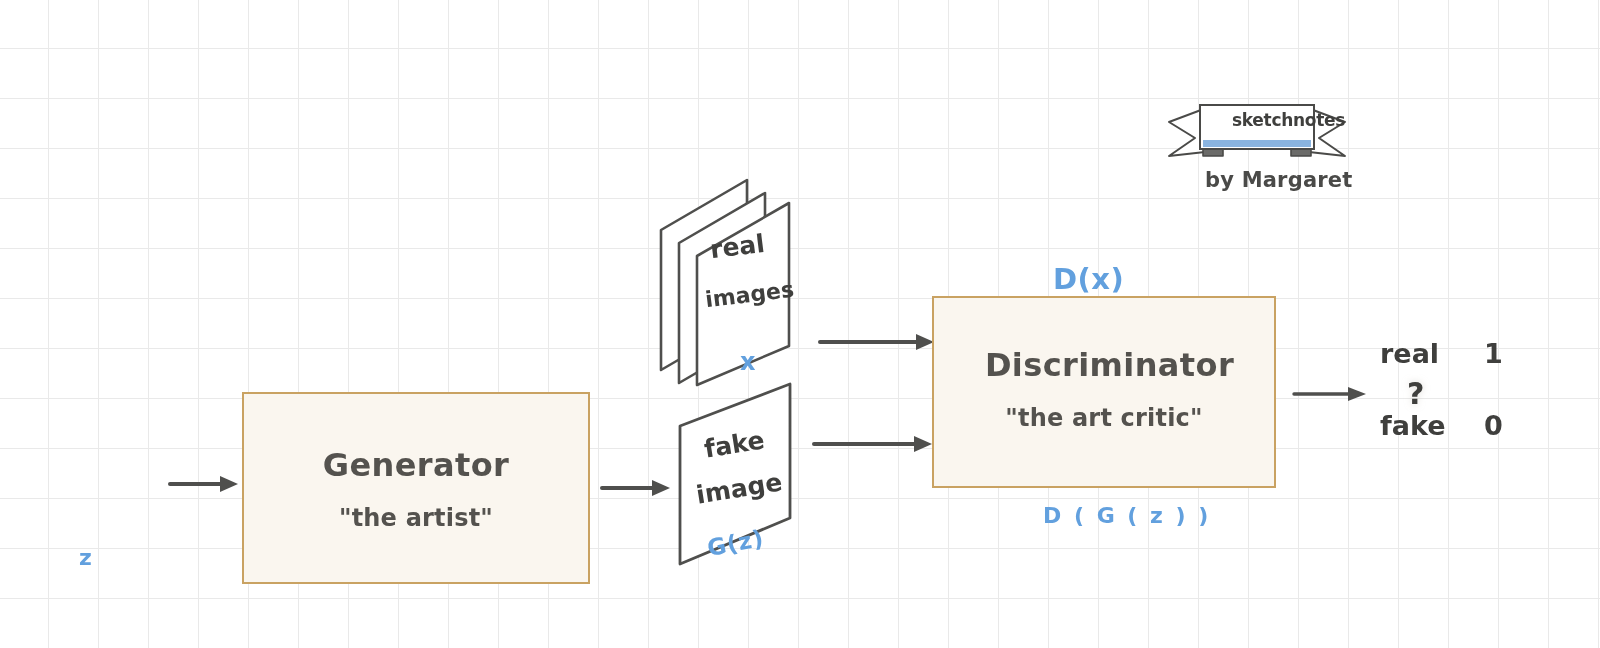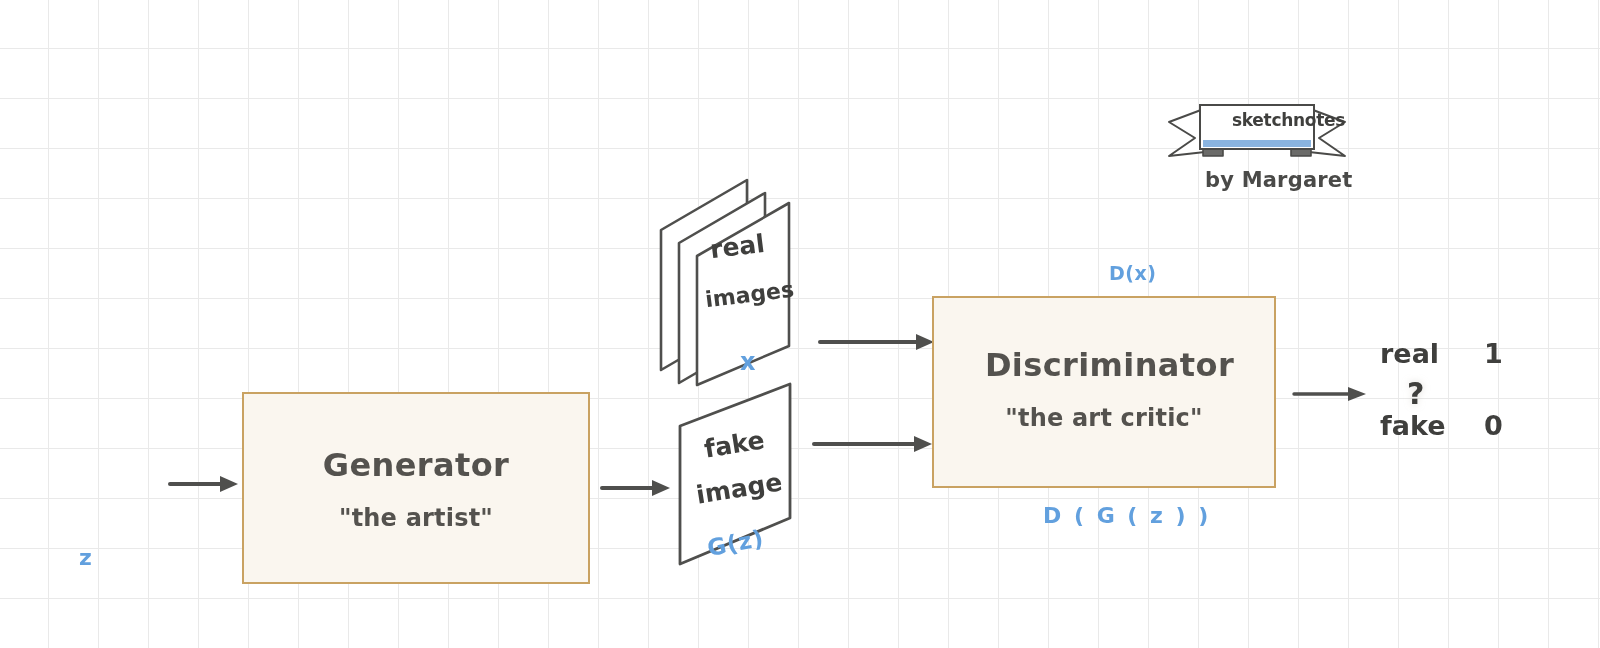--- a/index.html
+++ b/index.html
@@ -94,21 +94,21 @@
 
   
   .blue{
     color:#62a0de;
     font-weight:700;
     white-space:nowrap;
   }
   #ann-z{left:79px;top:545px;font-size:22px;}
   #ann-x{left:740px;top:348px;font-size:24px;}
   #ann-gz{left:707px;top:530px;font-size:23px;transform:rotate(-11deg);letter-spacing:1px;}
-  #ann-dx{left:1109px;top:262px;font-size:19px;letter-spacing:0.5px;}
+  #ann-dx{left:1053px;top:262px;font-size:29px;letter-spacing:0.5px;}
   #ann-dgz{left:1043px;top:503px;font-size:22px;letter-spacing:2.5px;}
 
   
   .cardwrap{pointer-events:none;}
   .cardwrap svg{display:block;overflow:visible;}
   .cardtext{
     position:absolute;
     font-size:25px;font-weight:600;color:#3f3f3d;
     white-space:nowrap;
   }

